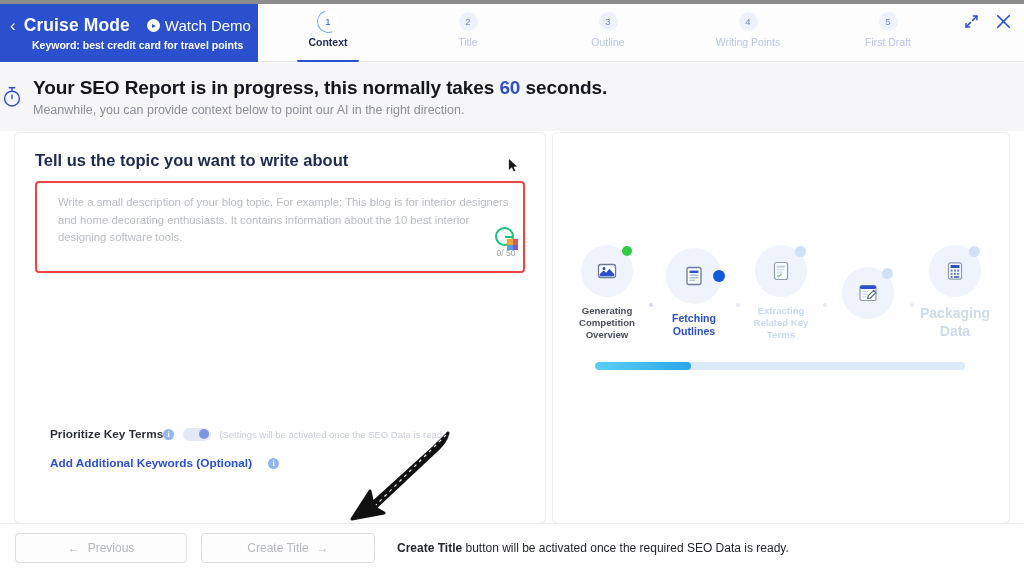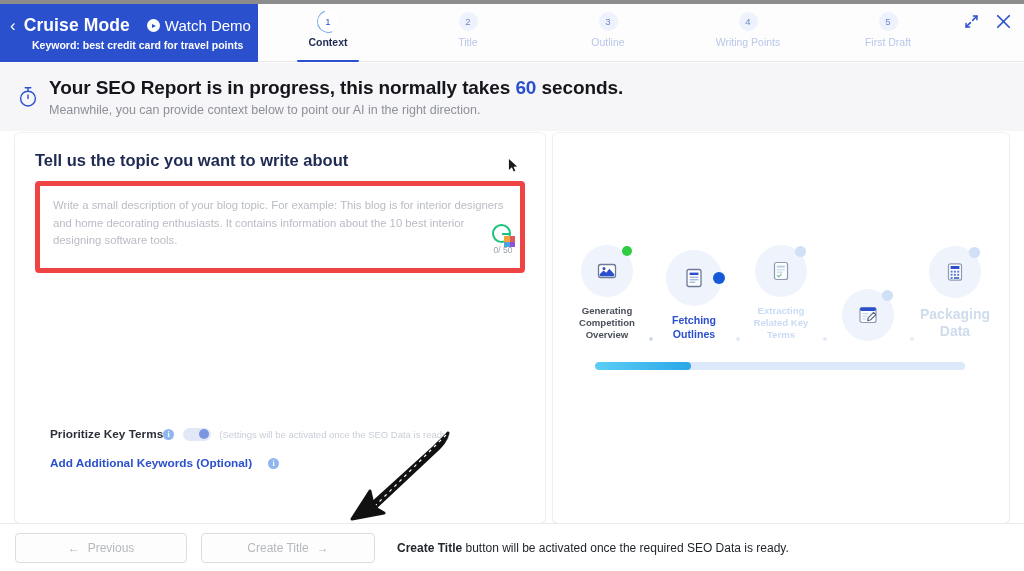--- a/index.html
+++ b/index.html
@@ -50,36 +50,36 @@
   .step-label { margin-top:5px; font-size:10.5px; color:#b9c7e8; }
   .step.active .step-label { color:#1e2a52; font-weight:bold; }
   .step.active .step-underline { position:absolute; bottom:0; left:50%; transform:translateX(-50%);
                                  width:62px; height:2.5px; background:#2b50cd; border-radius:2px; }
 
   .win-btns { position:absolute; top:9px; right:12px; display:flex; align-items:center; gap:16px; }
   .icon-btn { color:#2b50cd; line-height:1; cursor:pointer; }
 
   
   .banner { position:absolute; top:63px; left:0; width:1024px; height:68px; background:#f6f6f8;
-            display:flex; align-items:center; padding-left:16px; }
+            display:flex; align-items:center; padding-left:0; }
   .timer-icon { width:24px; height:24px; margin-right:9px; flex:none; }
   .banner-text .l1 { font-size:19px; font-weight:bold; color:#14161c; letter-spacing:-.1px; }
   .banner-text .l1 .num { color:#2b50cd; }
   .banner-text .l2 { font-size:12.5px; color:#8d9099; margin-top:4px; }
 
   
   .panel { position:absolute; background:#ffffff; border-radius:5px;
            box-shadow:0 0 0 1px rgba(0,0,0,.045), 0 1px 3px rgba(0,0,0,.07); }
   .left-panel  { top:133px; left:15px;  width:530px; height:390px; }
   .right-panel { top:133px; left:553px; width:456px; height:390px; }
 
   .lp-title { margin:18px 0 0 20px; font-size:16.5px; font-weight:bold; color:#1e2a52; }
 
   .textarea-box { position:absolute; top:48px; left:20px; width:490px; height:92px;
-                  border:5px solid #ef4444; border-radius:4px; background:#ffffff; }
+                  border:2px solid #ef4444; border-radius:4px; background:#ffffff;padding-left:8px; }
   .ta-placeholder { padding:11px 13px 0 13px; font-size:11.3px; line-height:1.55;
                     color:#b9bcc4; }
   .grammarly { position:absolute; right:6px; bottom:13px; display:flex; flex-direction:column;
                align-items:center; }
   .g-wrap { position:relative; width:22px; height:22px; }
   .g-circle { position:absolute; left:0; top:0; width:19px; height:19px; border-radius:50%;
               border:2.3px solid #19c37d; }
   .g-circle::after { content:""; position:absolute; right:-1px; top:7px; width:8px; height:2.3px;
                      background:#19c37d; }
   .g-squares { position:absolute; right:-1px; bottom:-1px; width:11px; height:11px;
@@ -99,21 +99,21 @@
             margin-left:9px; }
   .toggle .knob { position:absolute; right:2px; top:1.5px; width:10px; height:10px;
                   border-radius:50%; background:#7b95e0; }
   .toggle-note { font-size:9.5px; color:#c9cdd8; margin-left:8px; }
 
   .add-kw { position:absolute; top:323px; left:35px; display:flex; align-items:center; gap:16px; }
   .add-kw-label { font-size:11.8px; font-weight:bold; color:#2b50cd; cursor:pointer; }
 
   
   .stages { position:absolute; top:112px; left:20px; width:416px;
-            display:flex; align-items:flex-end; justify-content:space-between; }
+            display:flex; align-items:center; justify-content:space-between; }
   .stage { width:68px; display:flex; flex-direction:column; align-items:center; }
   .stage-disc { width:52px; height:52px; border-radius:50%; background:#eff3fb;
                 display:flex; align-items:center; justify-content:center; position:relative; }
   .stage.s2 .stage-disc { width:56px; height:56px; }
   .stage-dot { position:absolute; border-radius:50%; }
   .stage.s1 .stage-dot { width:10px; height:10px; background:#2ecc40; right:1px; top:1px; }
   .stage.s2 .stage-dot { width:12px; height:12px; background:#1359d8; right:-3px; top:22px; }
   .stage.s3 .stage-dot,
   .stage.s4 .stage-dot,
   .stage.s5 .stage-dot { width:11px; height:11px; background:#cfe0f7; right:1px; top:1px; }

